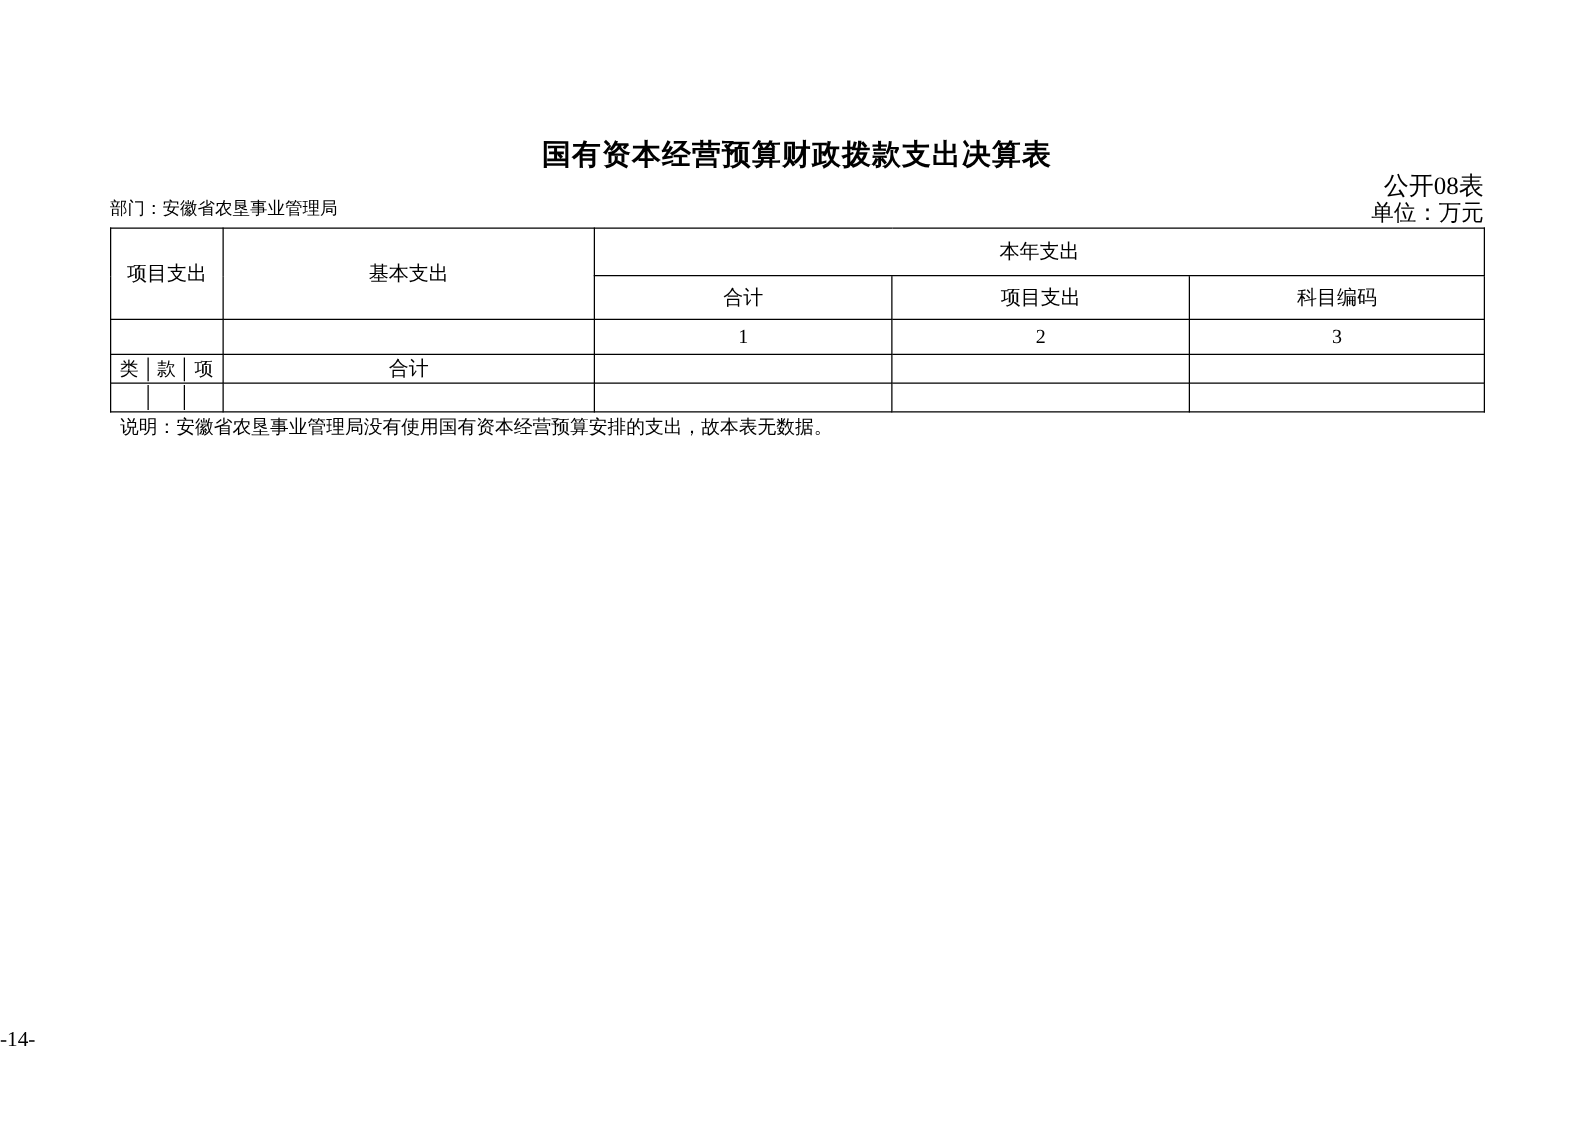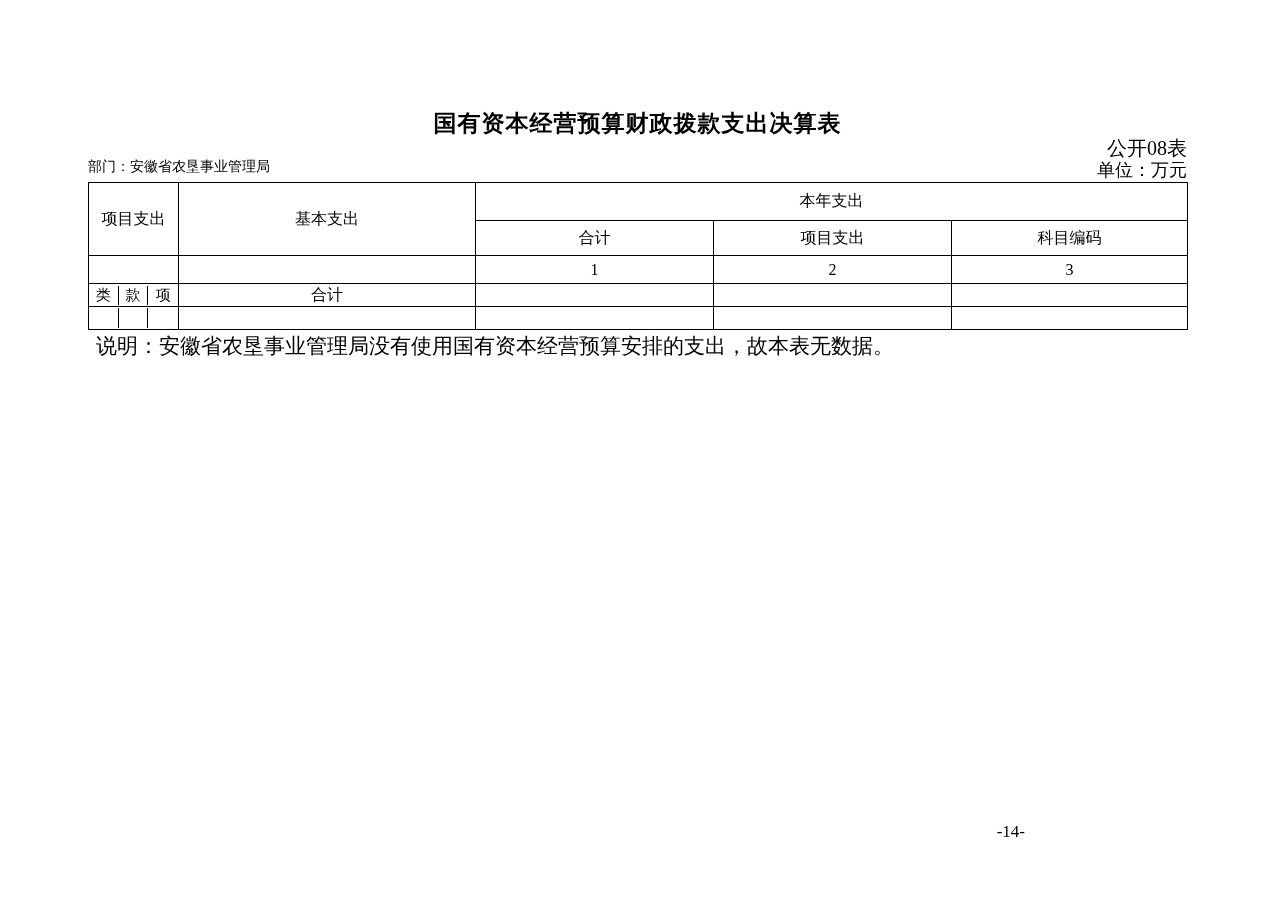--- a/index.html
+++ b/index.html
@@ -89,30 +89,30 @@
   .col-code { width: 90px; }
   .col-name { width: 297px; }
   .col-v1 { width: 238px; }
   .col-v2 { width: 238px; }
   .col-v3 { width: 236px; }
 
   .note {
     position: absolute;
     left: 96px;
     top: 332px;
-    font-size: 21px;
+    font-size: 15px;
     font-family: Liberation Serif, serif;
   }
 
   .page-no {
     position: absolute;
     left: 0;
     top: 822px;
     width: 1025px;
-    text-align: right;
+    text-align: left;
     font-size: 17px;
     font-family: "Liberation Serif", "DejaVu Serif", serif;
   }
 </style>
 </head>
 <body>
 
 <div class="page">
 
   <div class="doc-title">国有资本经营预算财政拨款支出决算表</div>

